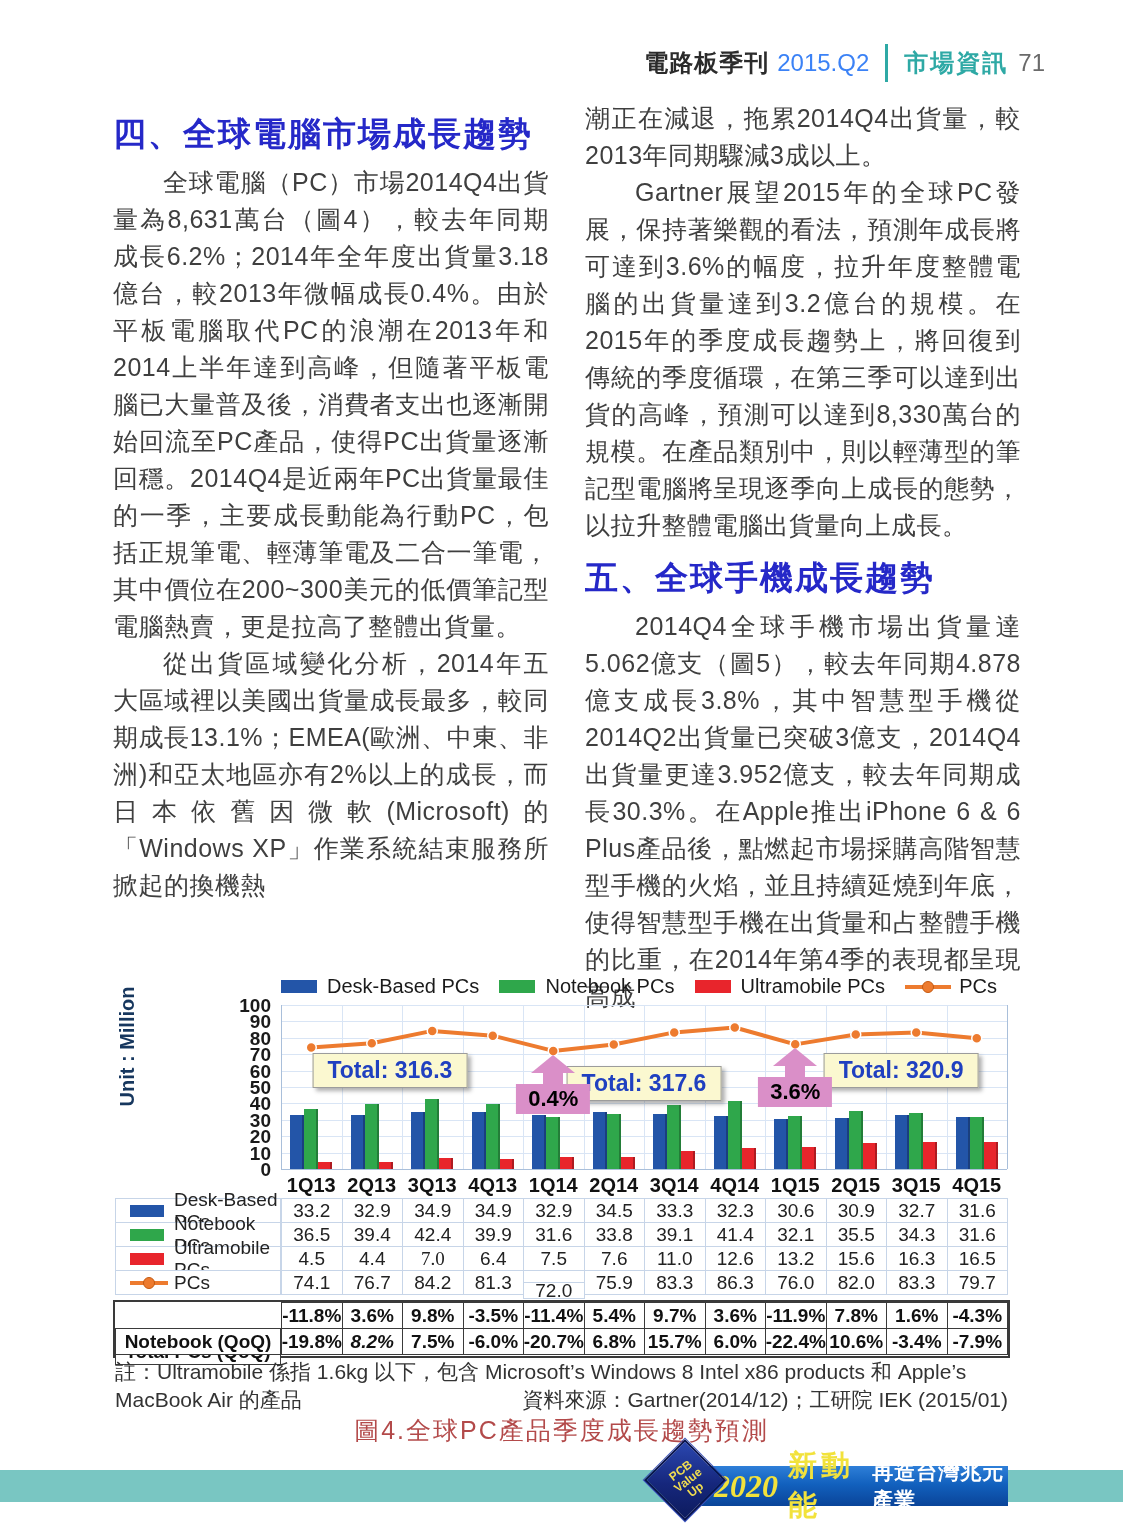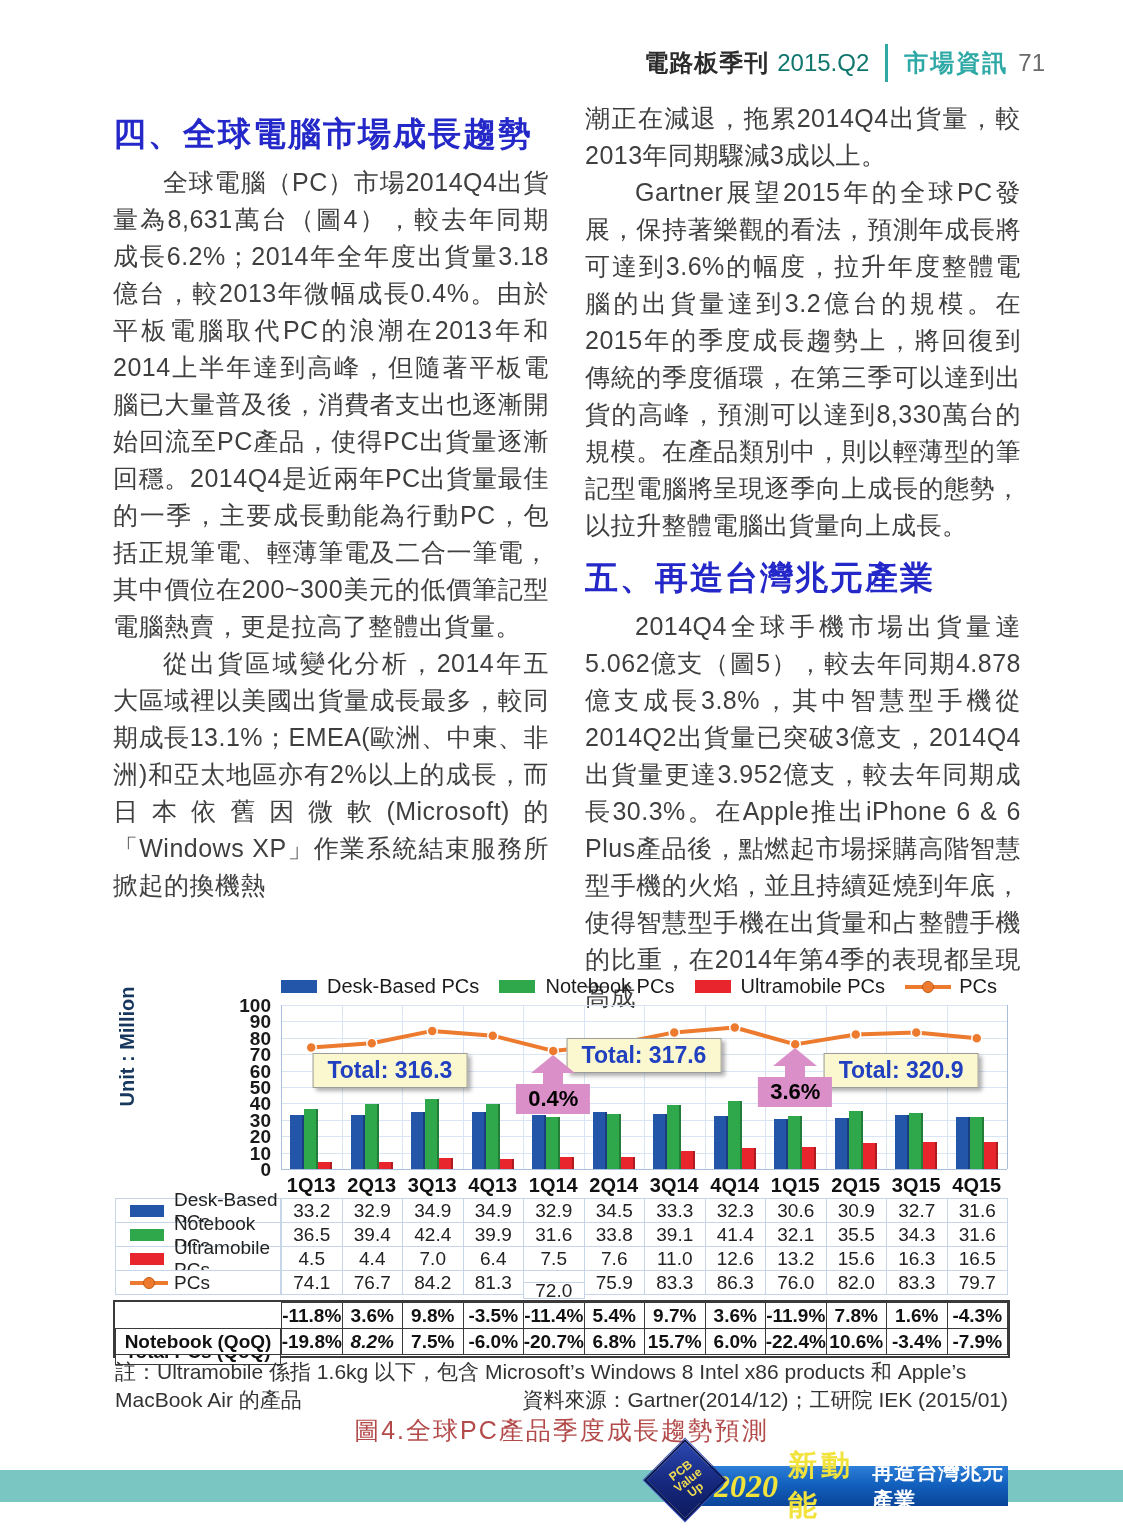--- a/index.html
+++ b/index.html
@@ -1,21 +1,21 @@
 <!DOCTYPE html>
 <html><head>
 <meta charset="utf-8">
 <style>
   html,body{margin:0;padding:0;background:#ffffff;}
   body{width:1123px;height:1536px;position:relative;overflow:hidden;
        font-family:"Liberation Sans","DejaVu Sans",sans-serif;color:#3d3d3d;}
   
   .hdr{position:absolute;top:44px;right:78px;display:flex;align-items:center;font-size:24px;}
   .hdr .journal{font-weight:bold;color:#2b2b2b;letter-spacing:1px;}
-  .hdr .issue{color:#0f766e;margin-left:8px;}
+  .hdr .issue{color:#3b82f6;margin-left:8px;}
   .hdr .divider{width:3px;height:38px;background:#2ea9a5;margin:0 16px;}
   .hdr .section{color:#2ea9a5;font-weight:bold;letter-spacing:2px;}
   .hdr .page-no{color:#6a6a6a;margin-left:10px;}
   
   .col{position:absolute;top:100px;width:436px;font-size:25px;line-height:37px;
        text-align:justify;text-justify:inter-ideograph;letter-spacing:0.5px;color:#3f3f3f;}
   .col p{margin:0;}
   .col p.indent{text-indent:2em;}
   .col h2{margin:12px 0 8px 0;font-size:33px;line-height:44px;color:#2528c8;
           font-weight:bold;letter-spacing:2px;}
@@ -87,21 +87,21 @@
 
 <div id="colL" class="col">
   <h2>四、全球電腦市場成長趨勢</h2>
   <p class="indent">全球電腦（PC）市場2014Q4出貨量為8,631萬台（圖4），較去年同期成長6.2%；2014年全年度出貨量3.18億台，較2013年微幅成長0.4%。由於平板電腦取代PC的浪潮在2013年和2014上半年達到高峰，但隨著平板電腦已大量普及後，消費者支出也逐漸開始回流至PC產品，使得PC出貨量逐漸回穩。2014Q4是近兩年PC出貨量最佳的一季，主要成長動能為行動PC，包括正規筆電、輕薄筆電及二合一筆電，其中價位在200~300美元的低價筆記型電腦熱賣，更是拉高了整體出貨量。</p>
   <p class="indent">從出貨區域變化分析，2014年五大區域裡以美國出貨量成長最多，較同期成長13.1%；EMEA(歐洲、中東、非洲)和亞太地區亦有2%以上的成長，而日本依舊因微軟(Microsoft)的「Windows XP」作業系統結束服務所掀起的換機熱</p>
 </div>
 
 <div id="colR" class="col">
   <p>潮正在減退，拖累2014Q4出貨量，較2013年同期驟減3成以上。</p>
   <p class="indent">Gartner展望2015年的全球PC發展，保持著樂觀的看法，預測年成長將可達到3.6%的幅度，拉升年度整體電腦的出貨量達到3.2億台的規模。在2015年的季度成長趨勢上，將回復到傳統的季度循環，在第三季可以達到出貨的高峰，預測可以達到8,330萬台的規模。在產品類別中，則以輕薄型的筆記型電腦將呈現逐季向上成長的態勢，以拉升整體電腦出貨量向上成長。</p>
-  <h2>五、再造台灣兆元產業</h2>
+  <h2>五、全球手機成長趨勢</h2>
   <p class="indent">2014Q4全球手機市場出貨量達5.062億支（圖5），較去年同期4.878億支成長3.8%，其中智慧型手機從2014Q2出貨量已突破3億支，2014Q4出貨量更達3.952億支，較去年同期成長30.3%。在Apple推出iPhone 6 &amp; 6 Plus產品後，點燃起市場採購高階智慧型手機的火焰，並且持續延燒到年底，使得智慧型手機在出貨量和占整體手機的比重，在2014年第4季的表現都呈現高成</p>
 </div>
 
 <div id="chart">
     <div class="legend" style="left: 166px; top: 0px; width: 716px; position: absolute;">
       <div class="item">
         <div class="sw" style="background: rgb(35, 85, 168);"></div>
         <div class="lbl">Desk-Based PCs</div>
       </div>
       <div class="item">
@@ -210,21 +210,21 @@
     <div class="xlab" style="left: 347.5px; top: 199px; width: 60.5px;">4Q13</div>
     <div class="xlab" style="left: 408px; top: 199px; width: 60.5px;">1Q14</div>
     <div class="xlab" style="left: 468.5px; top: 199px; width: 60.5px;">2Q14</div>
     <div class="xlab" style="left: 529px; top: 199px; width: 60.5px;">3Q14</div>
     <div class="xlab" style="left: 589.5px; top: 199px; width: 60.5px;">4Q14</div>
     <div class="xlab" style="left: 650px; top: 199px; width: 60.5px;">1Q15</div>
     <div class="xlab" style="left: 710.5px; top: 199px; width: 60.5px;">2Q15</div>
     <div class="xlab" style="left: 771px; top: 199px; width: 60.5px;">3Q15</div>
     <div class="xlab" style="left: 831.5px; top: 199px; width: 60.5px;">4Q15</div>
     <div class="total-box" style="left: 274.9px; top: 78px;">Total: 316.3</div>
-    <div class="total-box" style="left: 529px; top: 63px;">Total: 317.6</div>
+    <div class="total-box" style="left: 529px; top: 91px;">Total: 317.6</div>
     <div class="total-box" style="left: 786.125px; top: 78px;">Total: 320.9</div>
     <div class="pct-head" style="left: 438.25px; top: 80px;"></div>
     <div class="pct-stem" style="left: 438.25px; top: 97px; height: 13px;"></div>
     <div class="pct-box" style="left: 438.25px; top: 109px;">0.4%</div>
     <div class="pct-head" style="left: 680.25px; top: 73px;"></div>
     <div class="pct-stem" style="left: 680.25px; top: 90px; height: 13px;"></div>
     <div class="pct-box" style="left: 680.25px; top: 102px;">3.6%</div>
   </div>
 
 <div id="dtable">
@@ -259,21 +259,21 @@
     <div class="cell" style="left: 650px; top: 24px; width: 61.5px; height: 25px;">32.1</div>
     <div class="cell" style="left: 710.5px; top: 24px; width: 61.5px; height: 25px;">35.5</div>
     <div class="cell" style="left: 771px; top: 24px; width: 61.5px; height: 25px;">34.3</div>
     <div class="cell" style="left: 831.5px; top: 24px; width: 61.5px; height: 25px;">31.6</div>
     <div class="cell lab" style="left: 0px; top: 48px; width: 166px; height: 25px;">
       <div class="sw2" style="background: rgb(232, 37, 44);"></div>
       <span>Ultramobile PCs</span>
     </div>
     <div class="cell" style="left: 166px; top: 48px; width: 61.5px; height: 25px;">4.5</div>
     <div class="cell" style="left: 226.5px; top: 48px; width: 61.5px; height: 25px;">4.4</div>
-    <div class="cell" style="left: 287px; top: 48px; width: 61.5px; height: 25px;">7.0</div>
+    <div class="cell" style="left: 287px; top: 48px; width: 61.5px; height: 25px; font-family: Liberation Serif, serif;">7.0</div>
     <div class="cell" style="left: 347.5px; top: 48px; width: 61.5px; height: 25px;">6.4</div>
     <div class="cell" style="left: 408px; top: 48px; width: 61.5px; height: 25px;">7.5</div>
     <div class="cell" style="left: 468.5px; top: 48px; width: 61.5px; height: 25px;">7.6</div>
     <div class="cell" style="left: 529px; top: 48px; width: 61.5px; height: 25px;">11.0</div>
     <div class="cell" style="left: 589.5px; top: 48px; width: 61.5px; height: 25px;">12.6</div>
     <div class="cell" style="left: 650px; top: 48px; width: 61.5px; height: 25px;">13.2</div>
     <div class="cell" style="left: 710.5px; top: 48px; width: 61.5px; height: 25px;">15.6</div>
     <div class="cell" style="left: 771px; top: 48px; width: 61.5px; height: 25px;">16.3</div>
     <div class="cell" style="left: 831.5px; top: 48px; width: 61.5px; height: 25px;">16.5</div>
     <div class="cell lab" style="left: 0px; top: 72px; width: 166px; height: 25px;">

